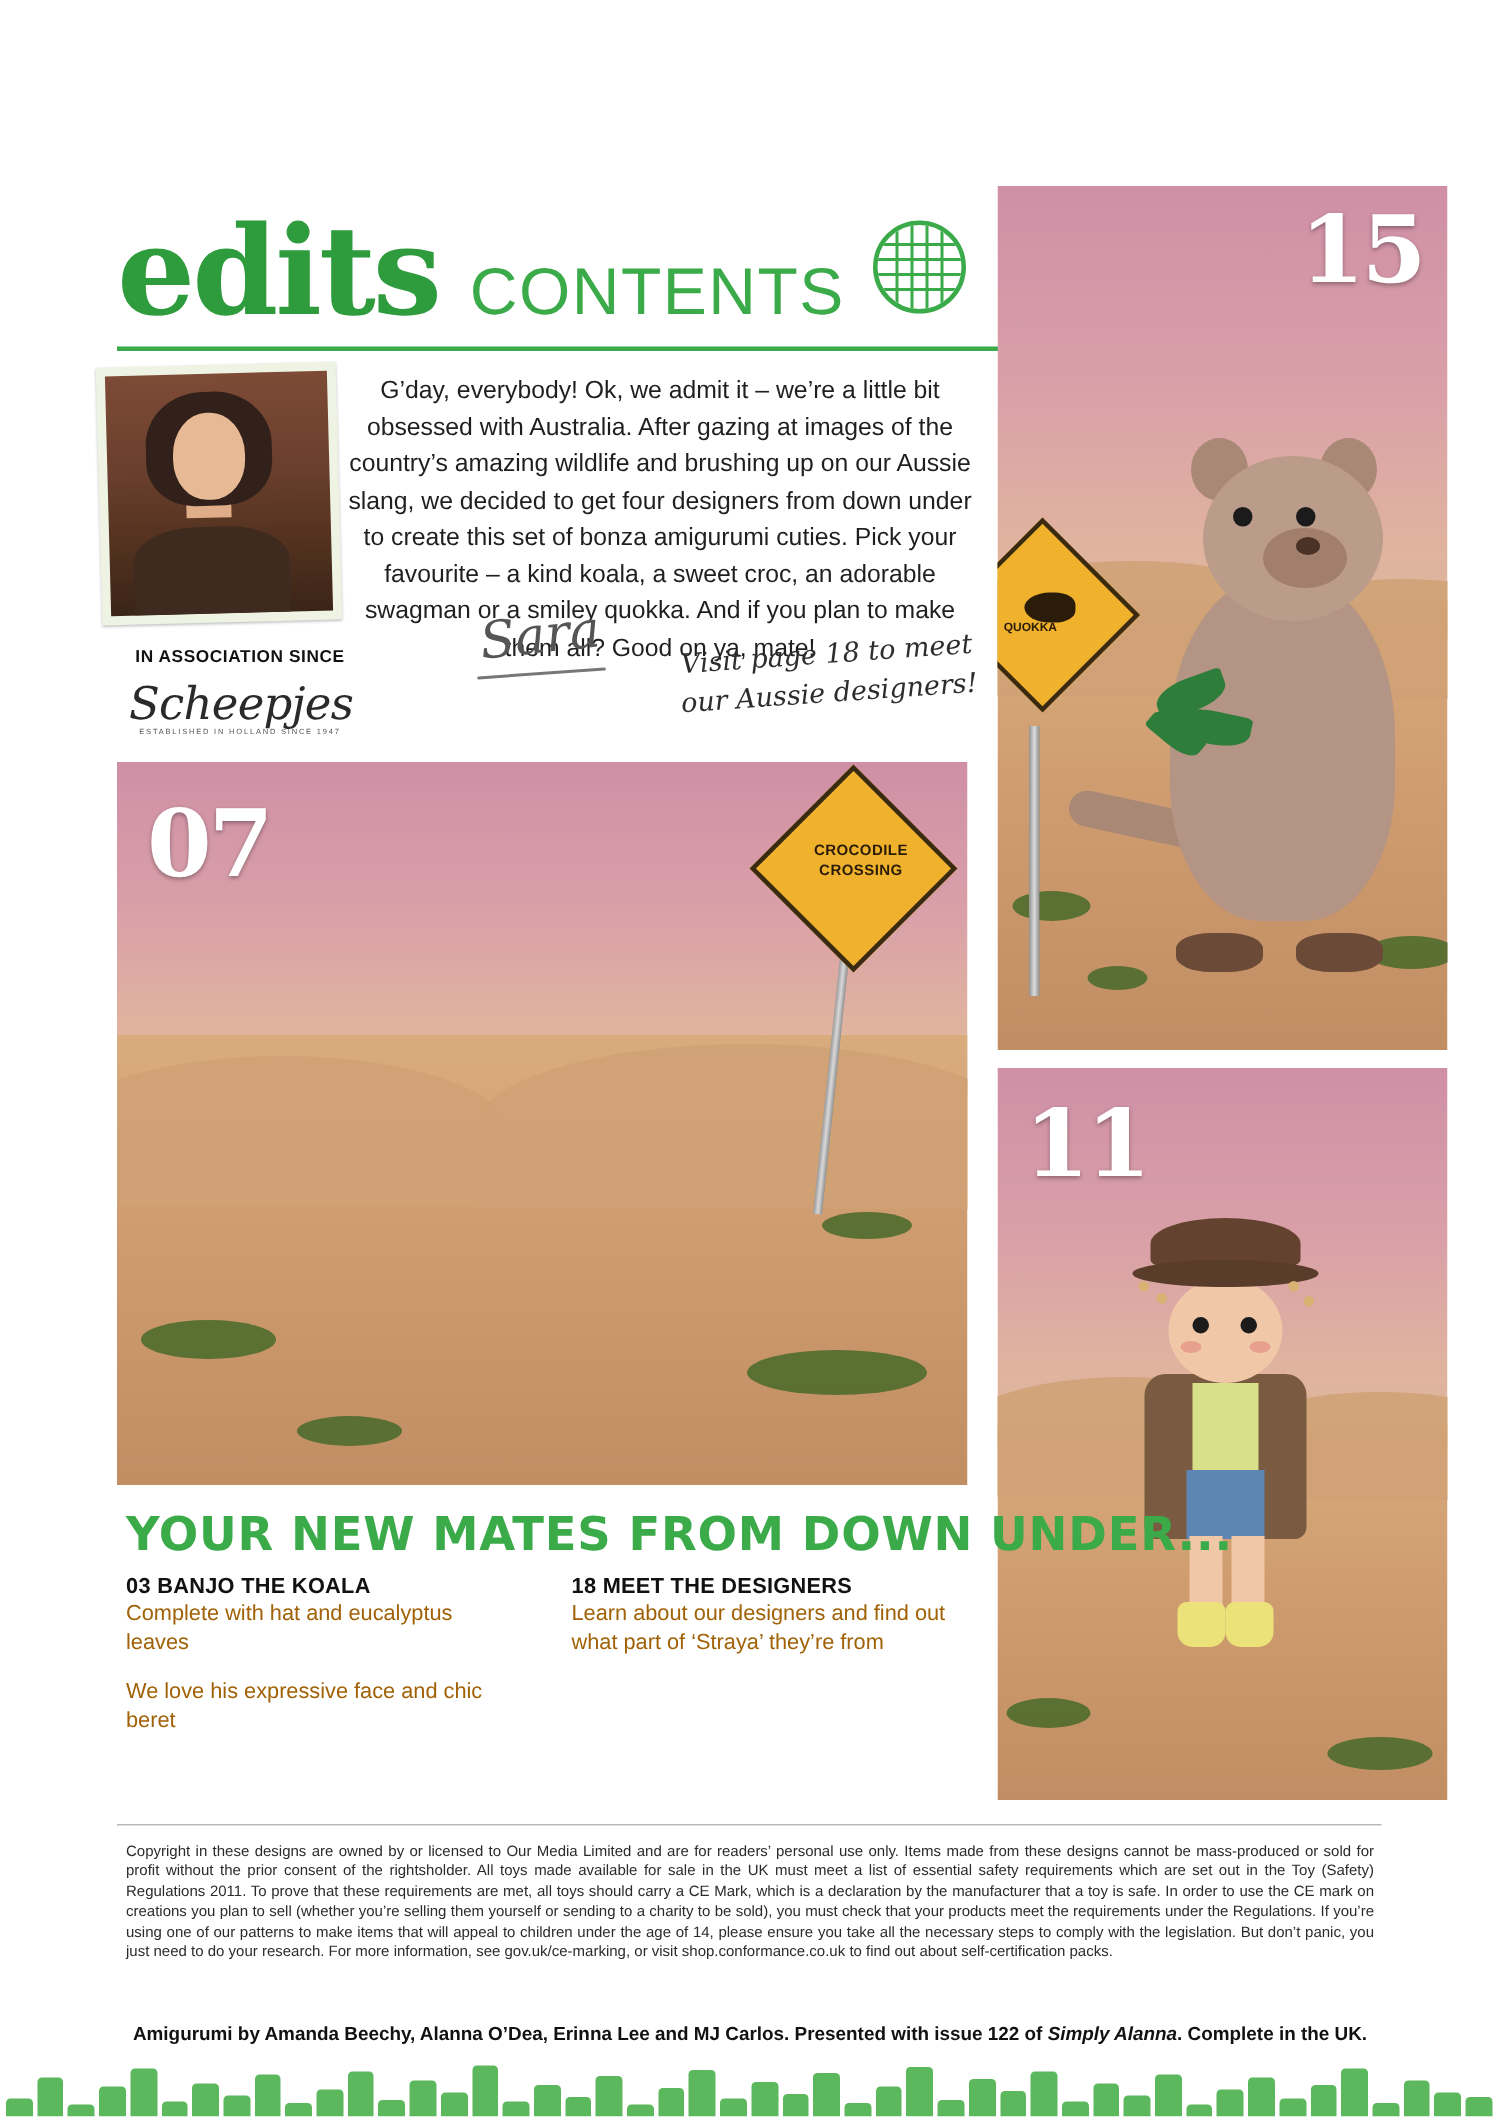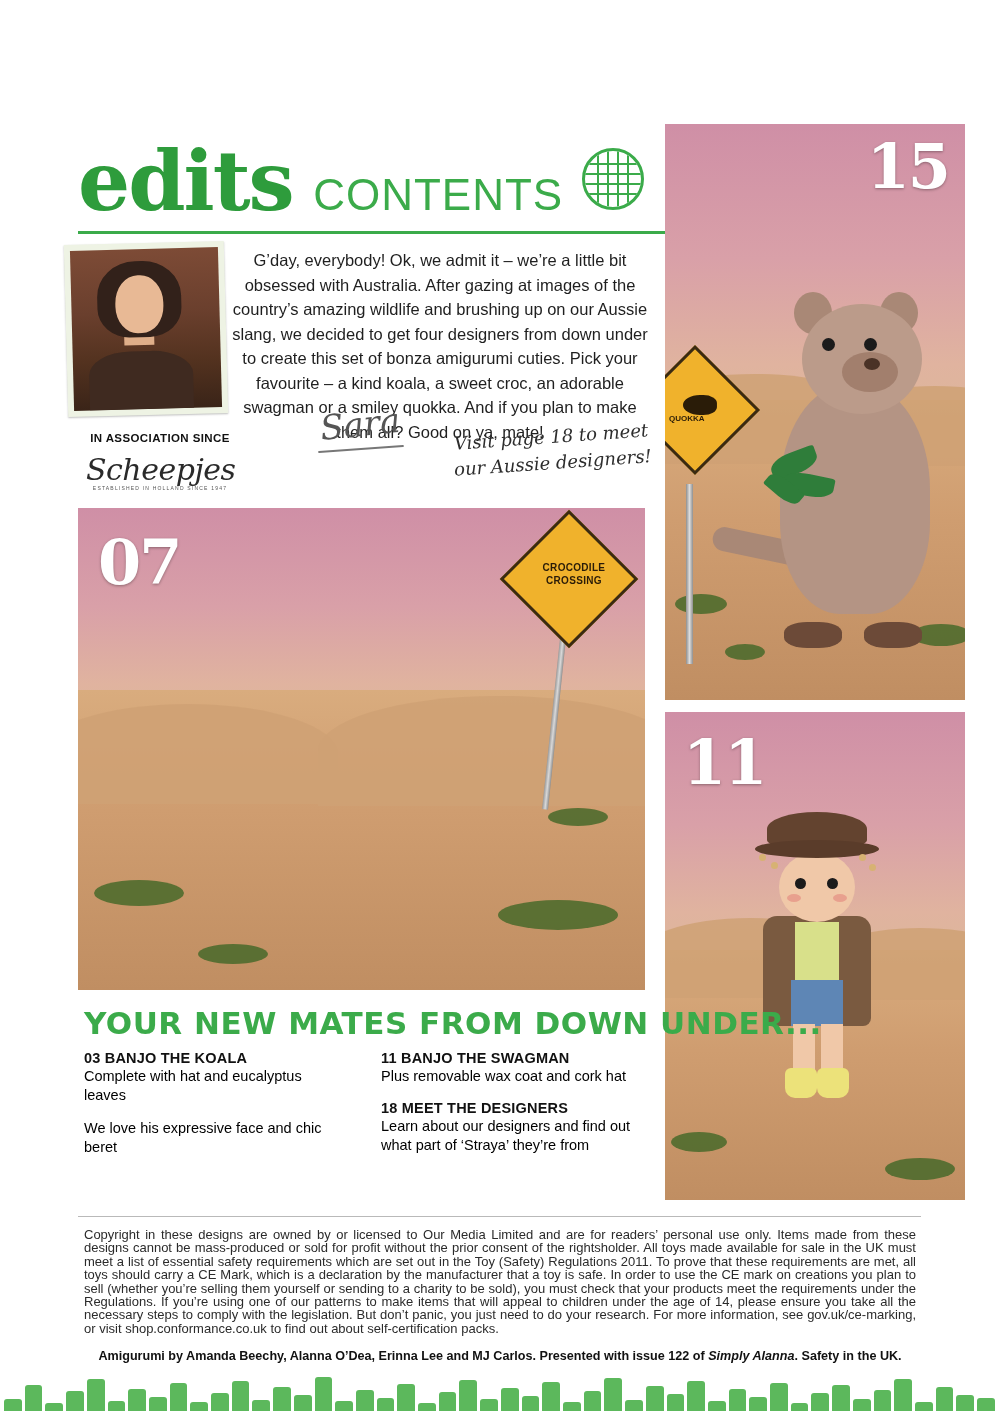--- a/index.html
+++ b/index.html
@@ -520,40 +520,40 @@
   .toc-item { margin-bottom: 14px; break-inside: avoid; }
   .toc-title {
     font-size: 14.5px;
     font-weight: bold;
     color: #111;
     letter-spacing: .2px;
   }
   .toc-title .num { color: #111; }
   .toc-desc {
     font-size: 14.5px;
-    color: #000000;
+    color: #a16207;
     line-height: 19px;
     margin-top: 1px;
   }
 
   
   .footer-rule {
     position: absolute;
     left: 78px;
     top: 1216px;
     width: 843px;
     height: 1px;
     background: #b9b9b9;
   }
   .copyright {
     position: absolute;
     left: 84px;
     top: 1228px;
     width: 832px;
-    font-size: 13px;
+    font-size: 10px;
     line-height: 13.4px;
     color: #2b2b2b;
     text-align: justify;
   }
   .credit {
     position: absolute;
     left: 84px;
     top: 1349px;
     width: 832px;
     text-align: center;
@@ -711,42 +711,35 @@
       <span class="num">03</span>
       <span>BANJO THE KOALA</span>
     </div>
     <div class="toc-desc">Complete with hat and eucalyptus leaves</div>
   </div>
 
   <div class="toc-item">
     <div class="toc-desc">We love his expressive face and chic beret</div>
   </div>
 
-  <div class="toc-item">
-    <div class="toc-title">
-      <span class="num">11</span>
-      <span>BANJO THE SWAGMAN</span>
-    </div>
-    <div class="toc-desc">Plus removable wax coat and cork hat</div>
-  </div>
 
 
   <div class="toc-item">
     <div class="toc-title">
       <span class="num">18</span>
       <span>MEET THE DESIGNERS</span>
     </div>
     <div class="toc-desc">Learn about our designers and find out what part of ‘Straya’ they’re from</div>
   </div>
 </div>
 
 <div class="footer-rule"></div>
 <div class="copyright">Copyright in these designs are owned by or licensed to Our Media Limited and are for readers’ personal use only.  Items made from these designs cannot be mass-produced or sold for profit without the prior consent of the rightsholder. All toys made available for sale in the UK must meet a list of essential safety requirements which are set out in the Toy (Safety) Regulations 2011. To prove that these requirements are met, all toys should carry a CE Mark, which is a declaration by the manufacturer that a toy is safe. In order to use the CE mark on creations you plan to sell (whether you’re selling them yourself or sending to a charity to be sold), you must check that your products meet the requirements under the Regulations. If you’re using one of our patterns to make items that will appeal to children under the age of 14, please ensure you take all the necessary steps to comply with the legislation. But don’t panic, you just need to do your research. For more information, see gov.uk/ce-marking, or visit shop.conformance.co.uk to find out about self-certification packs.</div>
 <div class="credit">
-  <span>Amigurumi by Amanda Beechy, Alanna O’Dea, Erinna Lee and MJ Carlos. Presented with issue 122 of </span><i>Simply Alanna</i><span>. Safety in the UK.</span>
+  <span>Amigurumi by Amanda Beechy, Alanna O’Dea, Erinna Lee and MJ Carlos. Presented with issue 122 of </span><i>Simply Alanna</i><span>. Complete in the UK.</span>
 </div>
 
 <div class="bottom-bars">
   <span style="height:12px"></span>
     <span style="height:26px"></span>
     <span style="height:8px"></span>
     <span style="height:20px"></span>
   <span style="height:32px"></span>
     <span style="height:10px"></span>
     <span style="height:22px"></span>

